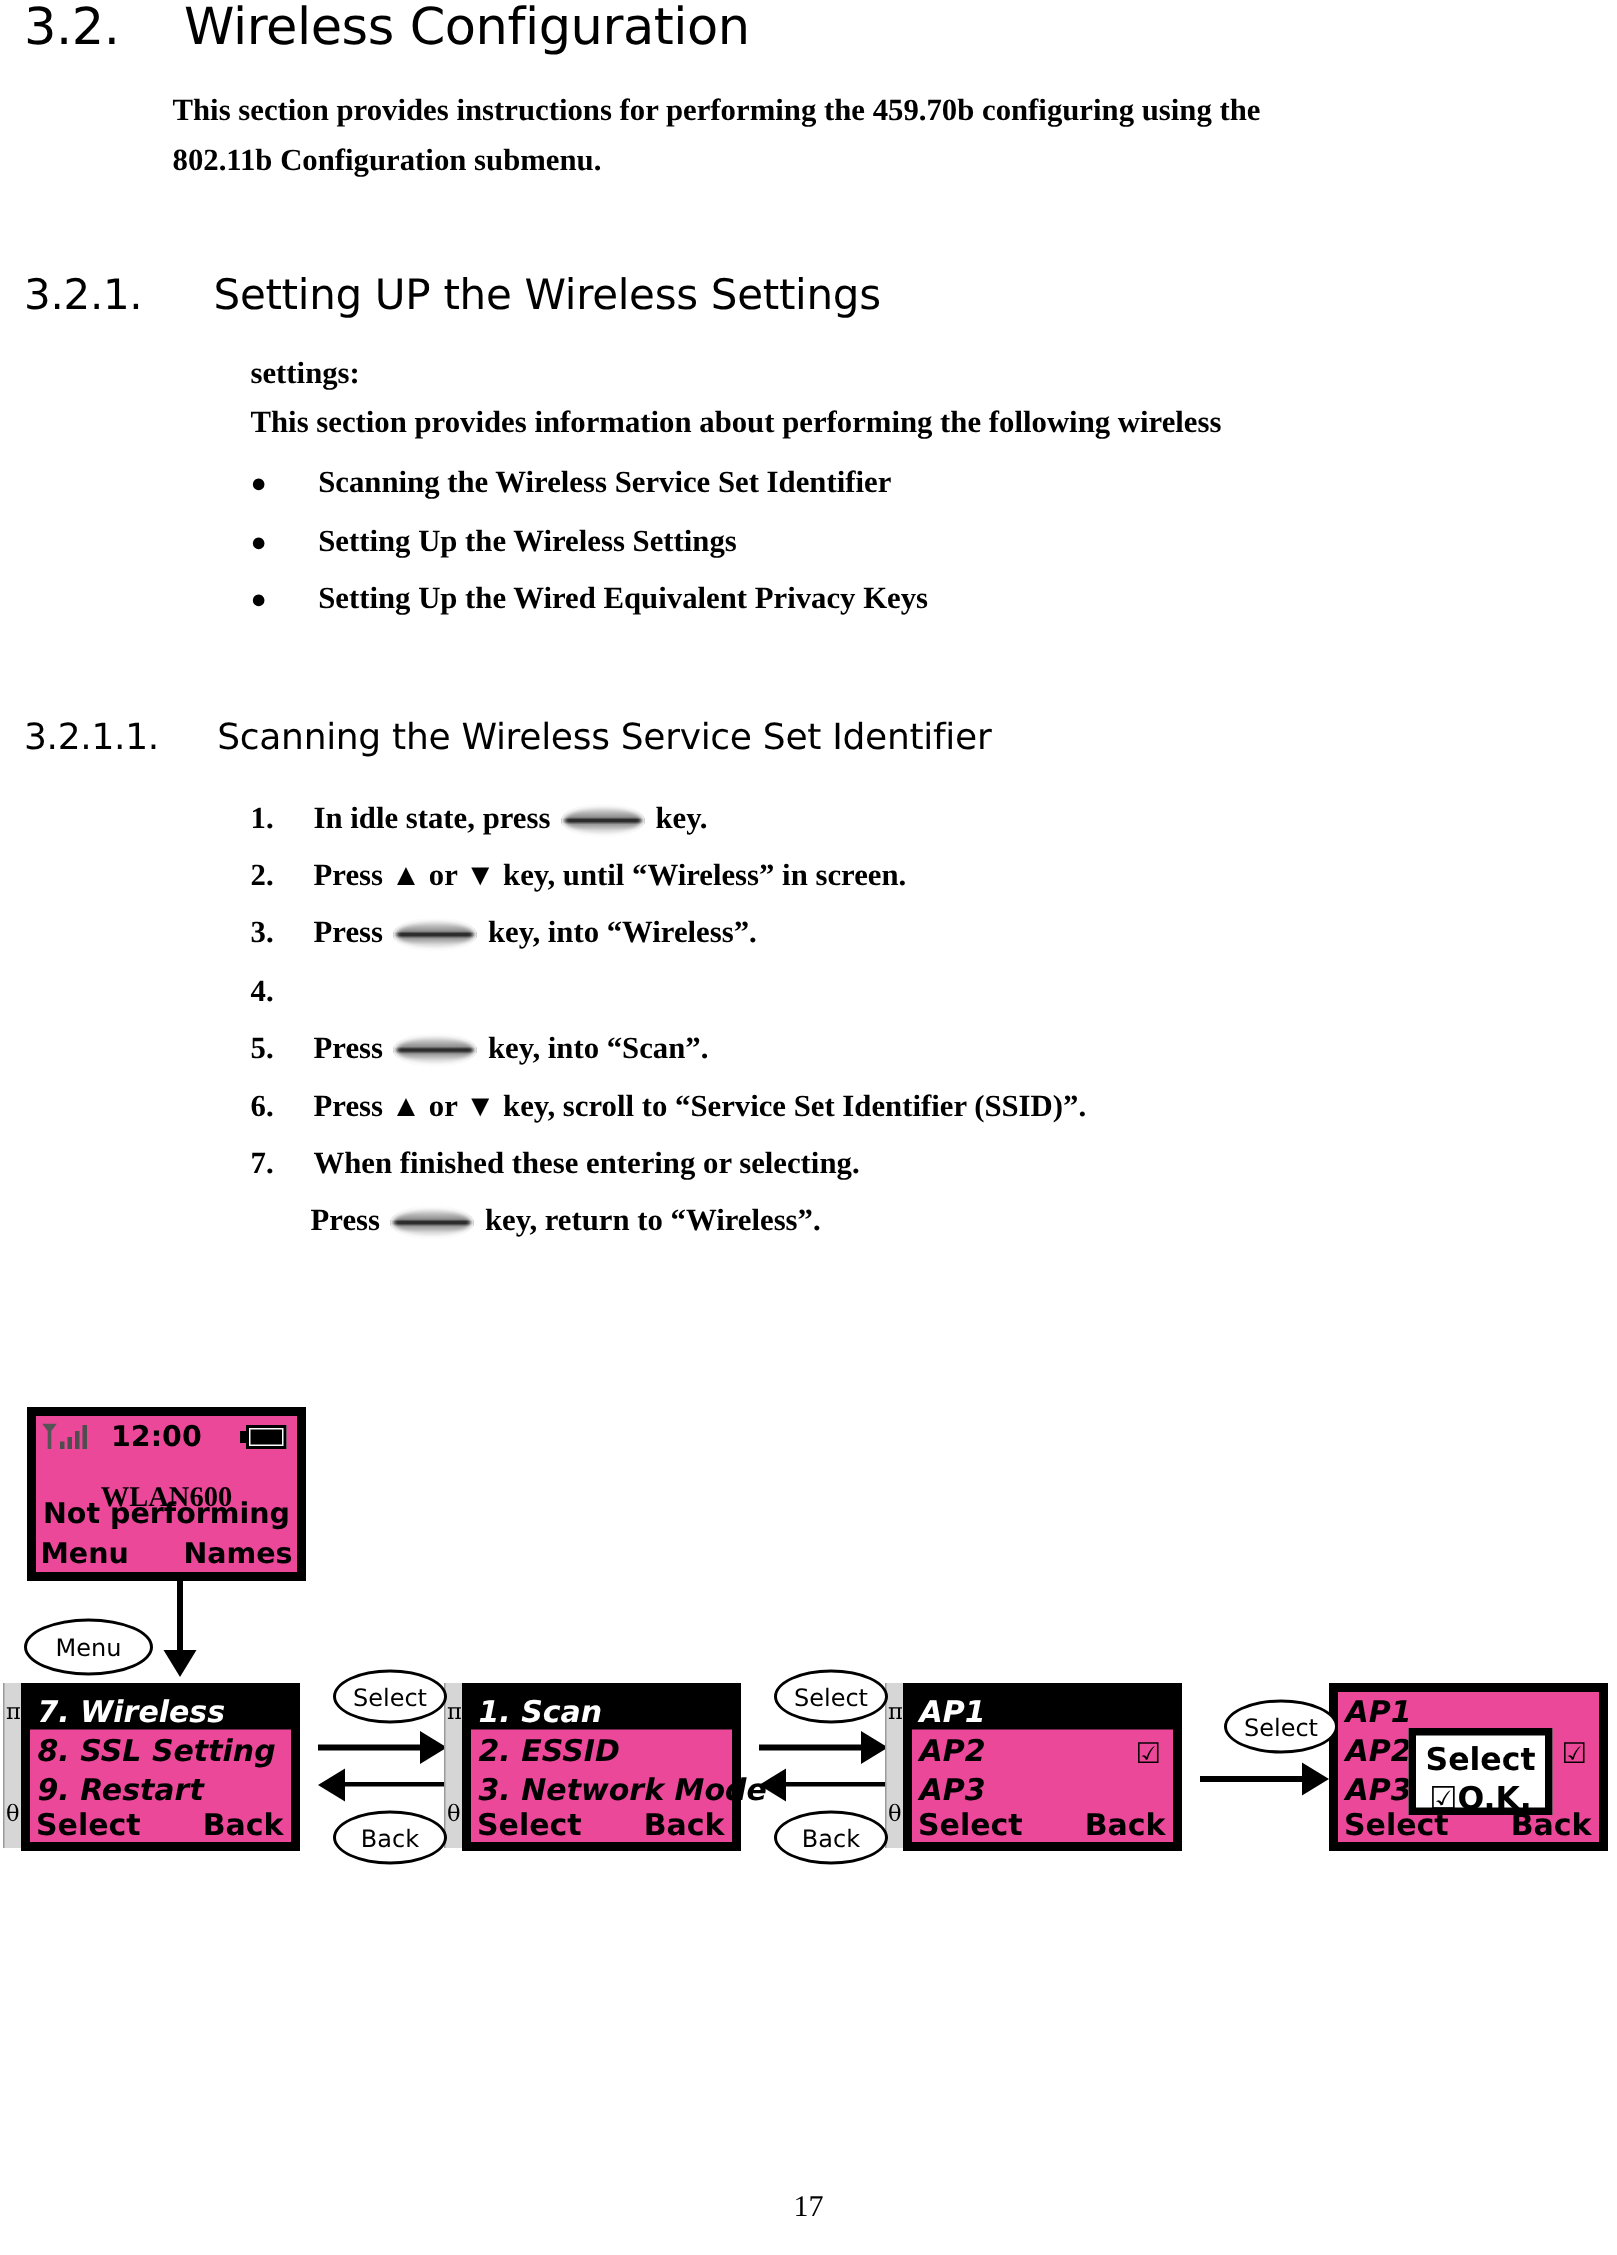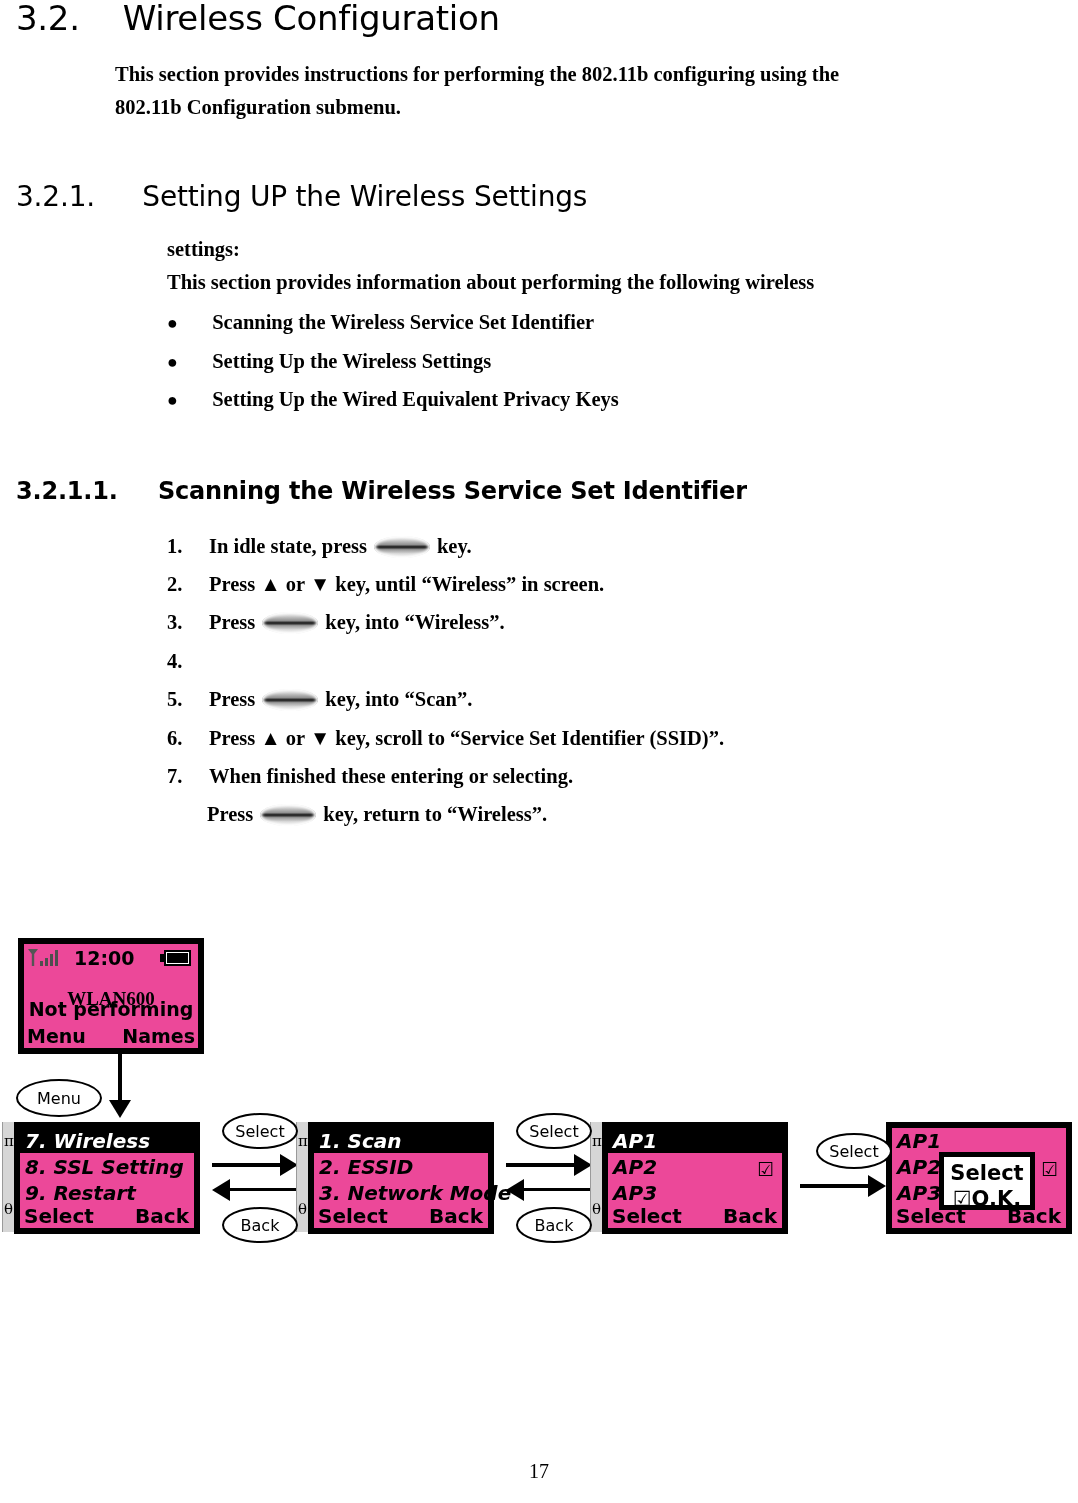--- a/index.html
+++ b/index.html
@@ -31,21 +31,21 @@
     font-family: "DejaVu Sans", sans-serif;
     font-size: 28px;
     font-weight: 400;
     letter-spacing: -0.2px;
     white-space: nowrap;
   }
   .h4 {
     position: absolute;
     font-family: "DejaVu Sans", sans-serif;
     font-size: 24px;
-    font-weight: 700;
+    font-weight: 400;
     letter-spacing: -0.2px;
     white-space: nowrap;
     text-align: right;
   }
 
   
   .para {
     position: absolute;
     font-family: "Liberation Serif", serif;
     font-weight: bold;
@@ -288,21 +288,21 @@
 </head>
 <body>
 
 <div class="h2" style="left:16px; top:-2px;">
   <span class="num">3.2.</span>
   <span style="display:inline-block;width:22px;"></span>
   <span>Wireless Configuration</span>
 </div>
 
 <div class="para" style="left:115px; top:58px; width:900px;">
-  <div>This section provides instructions for performing the 802.11b configuring using the</div>
+  <div>This section provides instructions for performing the 459.70b configuring using the</div>
   <div>802.11b Configuration submenu.</div>
 </div>
 
 <div class="h3" style="left:16px; top:180px;">
   <span class="num">3.2.1.</span>
   <span style="display:inline-block;width:30px;"></span>
   <span>Setting UP the Wireless Settings</span>
 </div>
 
 <div class="para" style="left:167px; top:233px; width:900px;">

